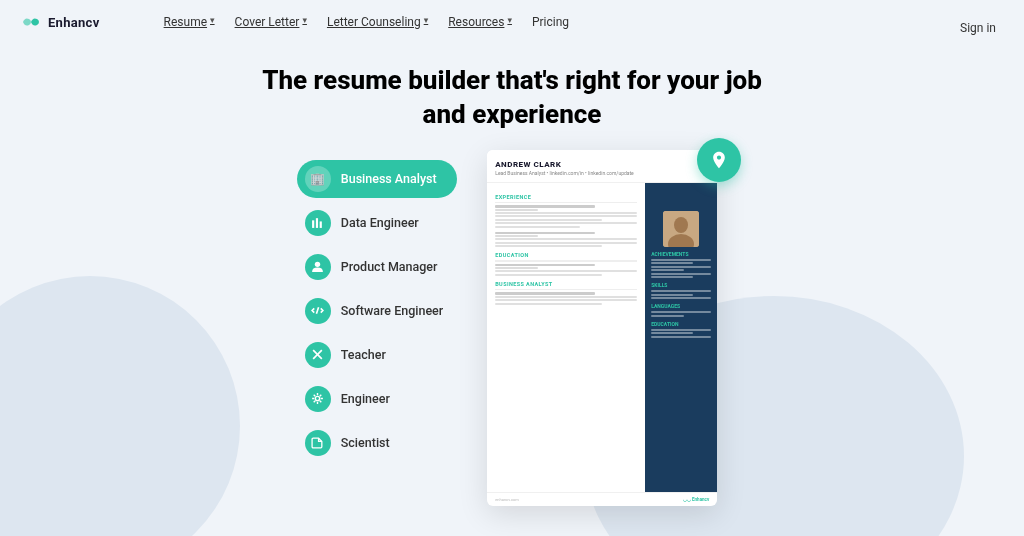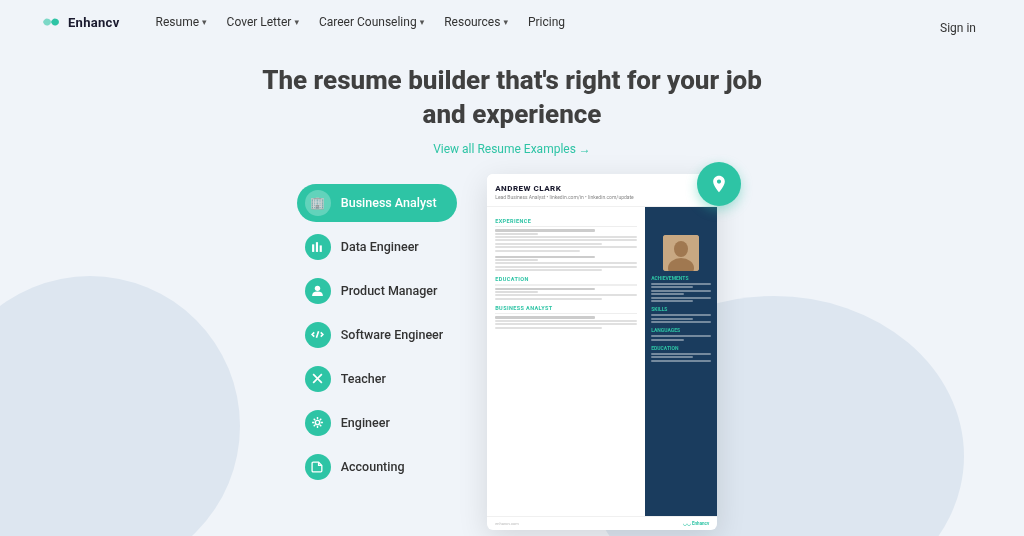--- a/index.html
+++ b/index.html
@@ -33,23 +33,24 @@
       border-radius: 50%;
       z-index: 0;
     }
 
     
     nav {
       position: relative;
       z-index: 10;
       display: flex;
       align-items: center;
-      padding: 10px 40px;
+      padding: 10px 20px;
       background: transparent;
       height: 44px;
+      gap: 28px;
     }
     .nav-logo {
       display: flex;
       align-items: center;
       gap: 6px;
       margin-right: 28px;
     }
     .nav-logo-icon {
       width: 22px;
       height: 14px;
@@ -61,28 +62,29 @@
       letter-spacing: 0.3px;
     }
     .nav-links {
       display: flex;
       align-items: center;
       gap: 4px;
       flex: 1;
     }
     .nav-item {
       display: flex;
-      align-items: center;
+      align-items: flex-start;
       gap: 3px;
       font-size: 12px;
       color: #333;
       padding: 4px 8px;
       cursor: pointer;
       border-radius: 4px;
       white-space: nowrap;
+      text-decoration: underline;
     }
     .nav-chevron {
       font-size: 9px;
       color: #555;
     }
     .nav-pricing {
       font-size: 12px;
       color: #333;
       padding: 4px 8px;
       cursor: pointer;
@@ -103,21 +105,21 @@
       z-index: 5;
       display: flex;
       flex-direction: column;
       align-items: center;
       padding-top: 20px;
     }
 
     .hero-title {
       font-size: 26px;
       font-weight: 800;
-      color: #404040;
+      color: #000000;
       text-align: center;
       line-height: 1.3;
       max-width: 540px;
     }
 
     .view-examples-link {
       margin-top: 10px;
       font-size: 12px;
       color: #2ec4a5;
       cursor: pointer;
@@ -346,21 +348,21 @@
   <div class="nav-links">
     <div class="nav-item">
       <span>Resume</span>
       <span class="nav-chevron">▾</span>
     </div>
     <div class="nav-item">
       <span>Cover Letter</span>
       <span class="nav-chevron">▾</span>
     </div>
     <div class="nav-item">
-      <span>Career Counseling</span>
+      <span>Letter Counseling</span>
       <span class="nav-chevron">▾</span>
     </div>
     <div class="nav-item">
       <span>Resources</span>
       <span class="nav-chevron">▾</span>
     </div>
     <div class="nav-pricing">
       <span>Pricing</span>
     </div>
   </div>
@@ -368,21 +370,20 @@
 </nav>
 
 <div class="bg-shape-left"></div>
 <div class="bg-shape-right"></div>
 
 <div class="main-content">
   <h1 class="hero-title">
     <span>The resume builder that's right for your job</span><br>
     <span>and experience</span>
   </h1>
-  <a class="view-examples-link">View all Resume Examples →</a>
 </div>
 
 <div class="bottom-section">
 
   <div class="job-list">
 
     <div class="job-item active">
       <div class="job-icon">🏢</div>
       <span>Business Analyst</span>
     </div>
@@ -440,21 +441,21 @@
       <span>Engineer</span>
     </div>
 
     <div class="job-item">
       <div class="job-icon">
         <svg viewBox="0 0 12 12" width="13" height="13" fill="none" stroke="white" stroke-width="1.2">
             <path d="M2 2h5l3 3v5a1 1 0 01-1 1H2a1 1 0 01-1-1V3a1 1 0 011-1z"></path>
             <polyline points="7,2 7,5 10,5"></polyline>
           </svg>
       </div>
-      <span>Accounting</span>
+      <span>Scientist</span>
     </div>
 
     <div class="job-item">
       
       
     </div>
 
   </div>
 
   <div class="resume-preview-container">

